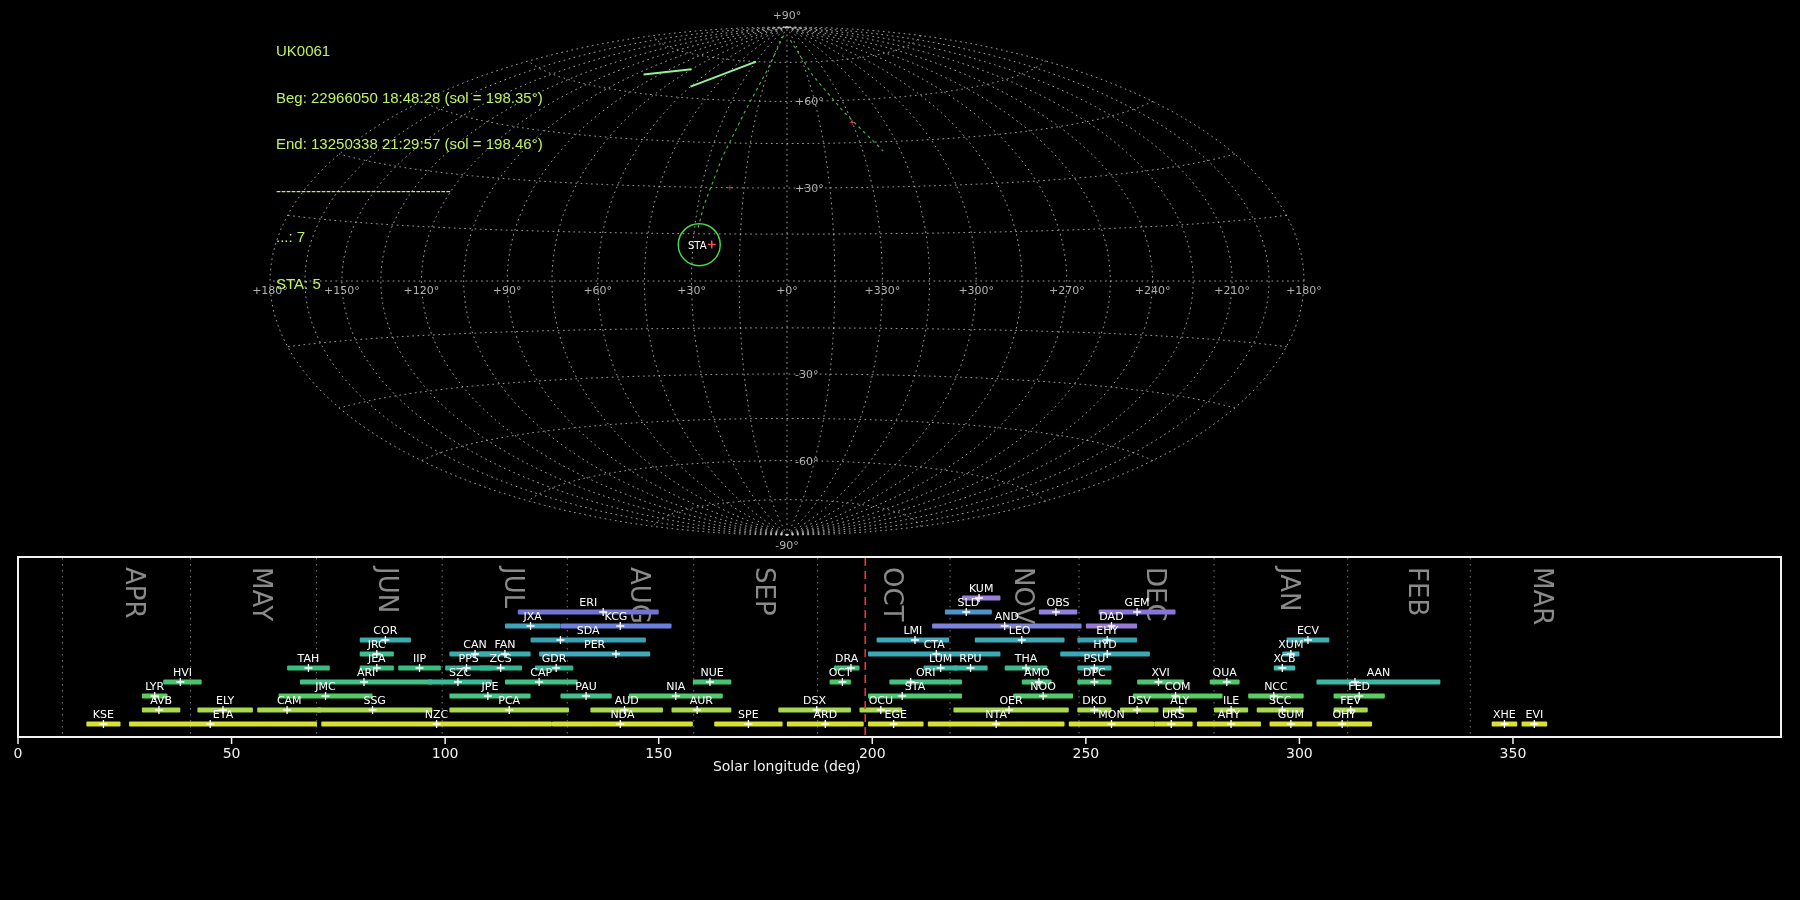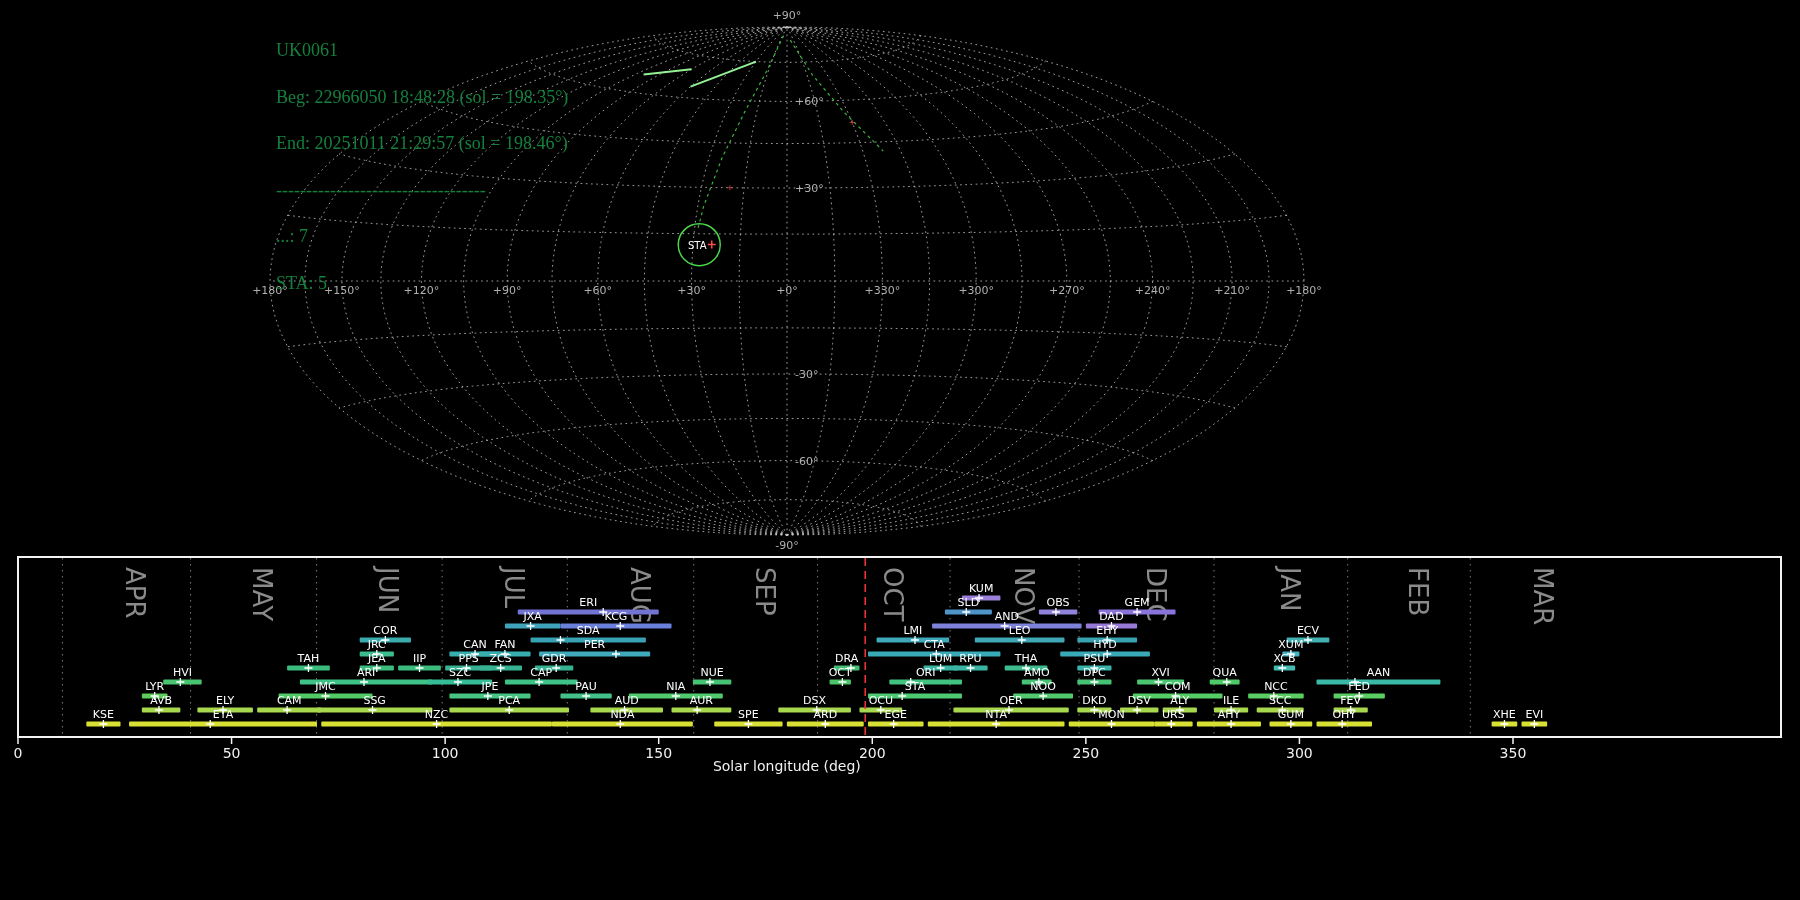--- a/index.html
+++ b/index.html
@@ -1,33 +1,33 @@
 <!DOCTYPE html>
 <html><head>
 <meta charset="utf-8">
 <style>
   html,body{margin:0;padding:0;background:#000;}
   body{width:1800px;height:900px;position:relative;overflow:hidden;font-family:"DejaVu Sans",sans-serif;}
   .stage{position:absolute;inset:0;}
   svg{position:absolute;left:0;top:0;}
   svg text{font-family:"DejaVu Sans","Liberation Sans",sans-serif;}
-  .info{position:absolute;left:276px;top:12px;color:#15803d;
-        font-family:Liberation Serif, serif;
-        font-size:18px;line-height:15.5px;white-space:pre;z-index:5;}
+  .info{position:absolute;left:276px;top:12px;color:#bef264;
+        font-family:Liberation Sans, sans-serif;
+        font-size:15px;line-height:15.5px;white-space:pre;z-index:5;}
   .info .sep{letter-spacing:0;}
 </style>
 </head>
 <body>
 
 <div class="stage">
 
   <div class="info">
     <div>UK0061</div>
     <div>Beg: 22966050 18:48:28 (sol = 198.35°)</div>
-    <div>End: 20251011 21:29:57 (sol = 198.46°)</div>
+    <div>End: 13250338 21:29:57 (sol = 198.46°)</div>
     <div class="sep">-----------------------------------</div>
     <div>...: 7</div>
     <div>STA: 5</div>
   </div>
 
   <svg id="plot" width="1800" height="900" viewBox="0 0 1800 900">
     <g id="g-map">
         <path d="M787.0 535.0 L805.0 534.8 L823.1 534.4 L841.0 533.6 L859.0 532.5 L876.8 531.1 L894.5 529.4 L912.1 527.5 L929.5 525.2 L946.8 522.6 L963.8 519.7 L980.7 516.5 L997.3 513.0 L1013.6 509.3 L1029.7 505.3 L1045.5 501.0 L1061.0 496.4 L1076.1 491.6 L1090.9 486.5 L1105.3 481.2 L1119.3 475.6 L1132.9 469.8 L1146.1 463.7 L1158.9 457.4 L1171.2 451.0 L1183.0 444.3 L1194.4 437.4 L1205.3 430.3 L1215.6 423.0 L1225.4 415.6 L1234.7 408.0 L1243.5 400.2 L1251.7 392.3 L1259.3 384.3 L1266.4 376.2 L1272.8 367.9 L1278.7 359.5 L1284.0 351.0 L1288.6 342.4 L1292.7 333.8 L1296.1 325.1 L1299.0 316.3 L1301.2 307.6 L1302.7 298.7 L1303.7 289.9 L1304.0 281.0 L1303.7 272.1 L1302.7 263.3 L1301.2 254.4 L1299.0 245.7 L1296.1 236.9 L1292.7 228.2 L1288.6 219.6 L1284.0 211.0 L1278.7 202.5 L1272.8 194.1 L1266.4 185.8 L1259.3 177.7 L1251.7 169.7 L1243.5 161.8 L1234.7 154.0 L1225.4 146.4 L1215.6 139.0 L1205.3 131.7 L1194.4 124.6 L1183.0 117.7 L1171.2 111.0 L1158.9 104.6 L1146.1 98.3 L1132.9 92.2 L1119.3 86.4 L1105.3 80.8 L1090.9 75.5 L1076.1 70.4 L1061.0 65.6 L1045.5 61.0 L1029.7 56.7 L1013.6 52.7 L997.3 49.0 L980.7 45.5 L963.8 42.3 L946.8 39.4 L929.5 36.8 L912.1 34.5 L894.5 32.6 L876.8 30.9 L859.0 29.5 L841.0 28.4 L823.1 27.6 L805.0 27.2 L787.0 27.0" fill="none" stroke="#c8c8c8" stroke-width="1" stroke-dasharray="0.9 4.3" stroke-linecap="round" opacity="0.78"></path>
         <path d="M787.0 535.0 L804.8 534.3 L822.6 533.2 L840.2 531.9 L857.7 530.3 L875.0 528.4 L892.2 526.1 L909.1 523.7 L925.8 520.9 L942.3 517.8 L958.5 514.5 L974.5 510.9 L990.2 507.1 L1005.5 503.0 L1020.6 498.7 L1035.3 494.1 L1049.7 489.3 L1063.7 484.3 L1077.4 479.0 L1090.6 473.6 L1103.5 467.9 L1115.9 462.0 L1127.9 456.0 L1139.5 449.7 L1150.7 443.3 L1161.4 436.7 L1171.6 429.9 L1181.4 423.0 L1190.7 415.9 L1199.5 408.7 L1207.8 401.4 L1215.6 393.9 L1222.8 386.3 L1229.6 378.7 L1235.9 370.9 L1241.6 363.0 L1246.8 355.0 L1251.4 347.0 L1255.6 338.9 L1259.1 330.7 L1262.2 322.5 L1264.7 314.3 L1266.6 306.0 L1268.0 297.7 L1268.8 289.3 L1269.1 281.0 L1268.8 272.7 L1268.0 264.3 L1266.6 256.0 L1264.7 247.7 L1262.2 239.5 L1259.1 231.3 L1255.6 223.1 L1251.4 215.0 L1246.8 207.0 L1241.6 199.0 L1235.9 191.1 L1229.6 183.3 L1222.8 175.7 L1215.6 168.1 L1207.8 160.6 L1199.5 153.3 L1190.7 146.1 L1181.4 139.0 L1171.6 132.1 L1161.4 125.3 L1150.7 118.7 L1139.5 112.3 L1127.9 106.0 L1115.9 100.0 L1103.5 94.1 L1090.6 88.4 L1077.4 83.0 L1063.7 77.7 L1049.7 72.7 L1035.3 67.9 L1020.6 63.3 L1005.5 59.0 L990.2 54.9 L974.5 51.1 L958.5 47.5 L942.3 44.2 L925.8 41.1 L909.1 38.3 L892.2 35.9 L875.0 33.6 L857.7 31.7 L840.2 30.1 L822.6 28.8 L804.8 27.7 L787.0 27.0" fill="none" stroke="#c8c8c8" stroke-width="1" stroke-dasharray="0.9 4.3" stroke-linecap="round" opacity="0.78"></path>
         <path d="M787.0 535.0 L804.4 533.7 L821.5 532.1 L838.5 530.3 L855.3 528.1 L871.8 525.7 L888.1 523.0 L904.2 520.1 L920.0 516.9 L935.5 513.5 L950.7 509.8 L965.6 505.9 L980.2 501.7 L994.5 497.3 L1008.4 492.8 L1022.0 488.0 L1035.2 483.0 L1048.0 477.8 L1060.5 472.4 L1072.5 466.9 L1084.2 461.2 L1095.5 455.3 L1106.4 449.2 L1116.8 443.0 L1126.9 436.6 L1136.5 430.2 L1145.6 423.5 L1154.4 416.8 L1162.7 409.9 L1170.5 402.9 L1177.9 395.8 L1184.8 388.6 L1191.3 381.3 L1197.3 373.9 L1202.8 366.4 L1207.9 358.9 L1212.5 351.3 L1216.6 343.7 L1220.2 335.9 L1223.3 328.2 L1226.0 320.4 L1228.2 312.5 L1229.9 304.7 L1231.1 296.8 L1231.9 288.9 L1232.1 281.0 L1231.9 273.1 L1231.1 265.2 L1229.9 257.3 L1228.2 249.5 L1226.0 241.6 L1223.3 233.8 L1220.2 226.1 L1216.6 218.3 L1212.5 210.7 L1207.9 203.1 L1202.8 195.6 L1197.3 188.1 L1191.3 180.7 L1184.8 173.4 L1177.9 166.2 L1170.5 159.1 L1162.7 152.1 L1154.4 145.2 L1145.6 138.5 L1136.5 131.8 L1126.9 125.4 L1116.8 119.0 L1106.4 112.8 L1095.5 106.7 L1084.2 100.8 L1072.5 95.1 L1060.5 89.6 L1048.0 84.2 L1035.2 79.0 L1022.0 74.0 L1008.4 69.2 L994.5 64.7 L980.2 60.3 L965.6 56.1 L950.7 52.2 L935.5 48.5 L920.0 45.1 L904.2 41.9 L888.1 39.0 L871.8 36.3 L855.3 33.9 L838.5 31.7 L821.5 29.9 L804.4 28.3 L787.0 27.0" fill="none" stroke="#c8c8c8" stroke-width="1" stroke-dasharray="0.9 4.3" stroke-linecap="round" opacity="0.78"></path>

